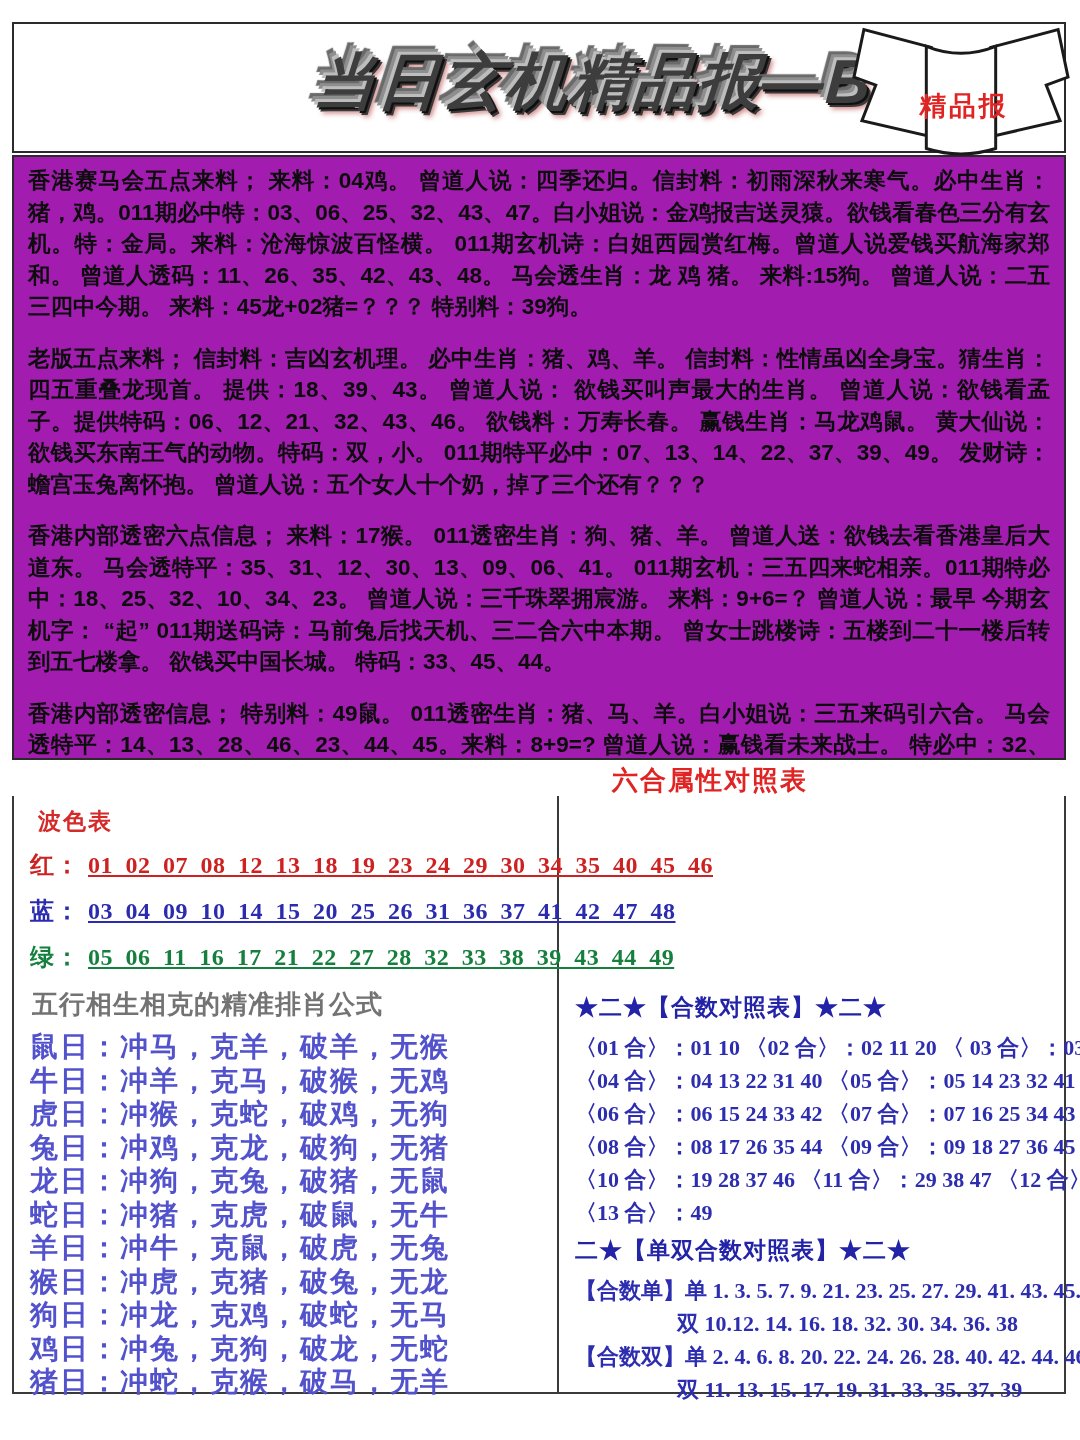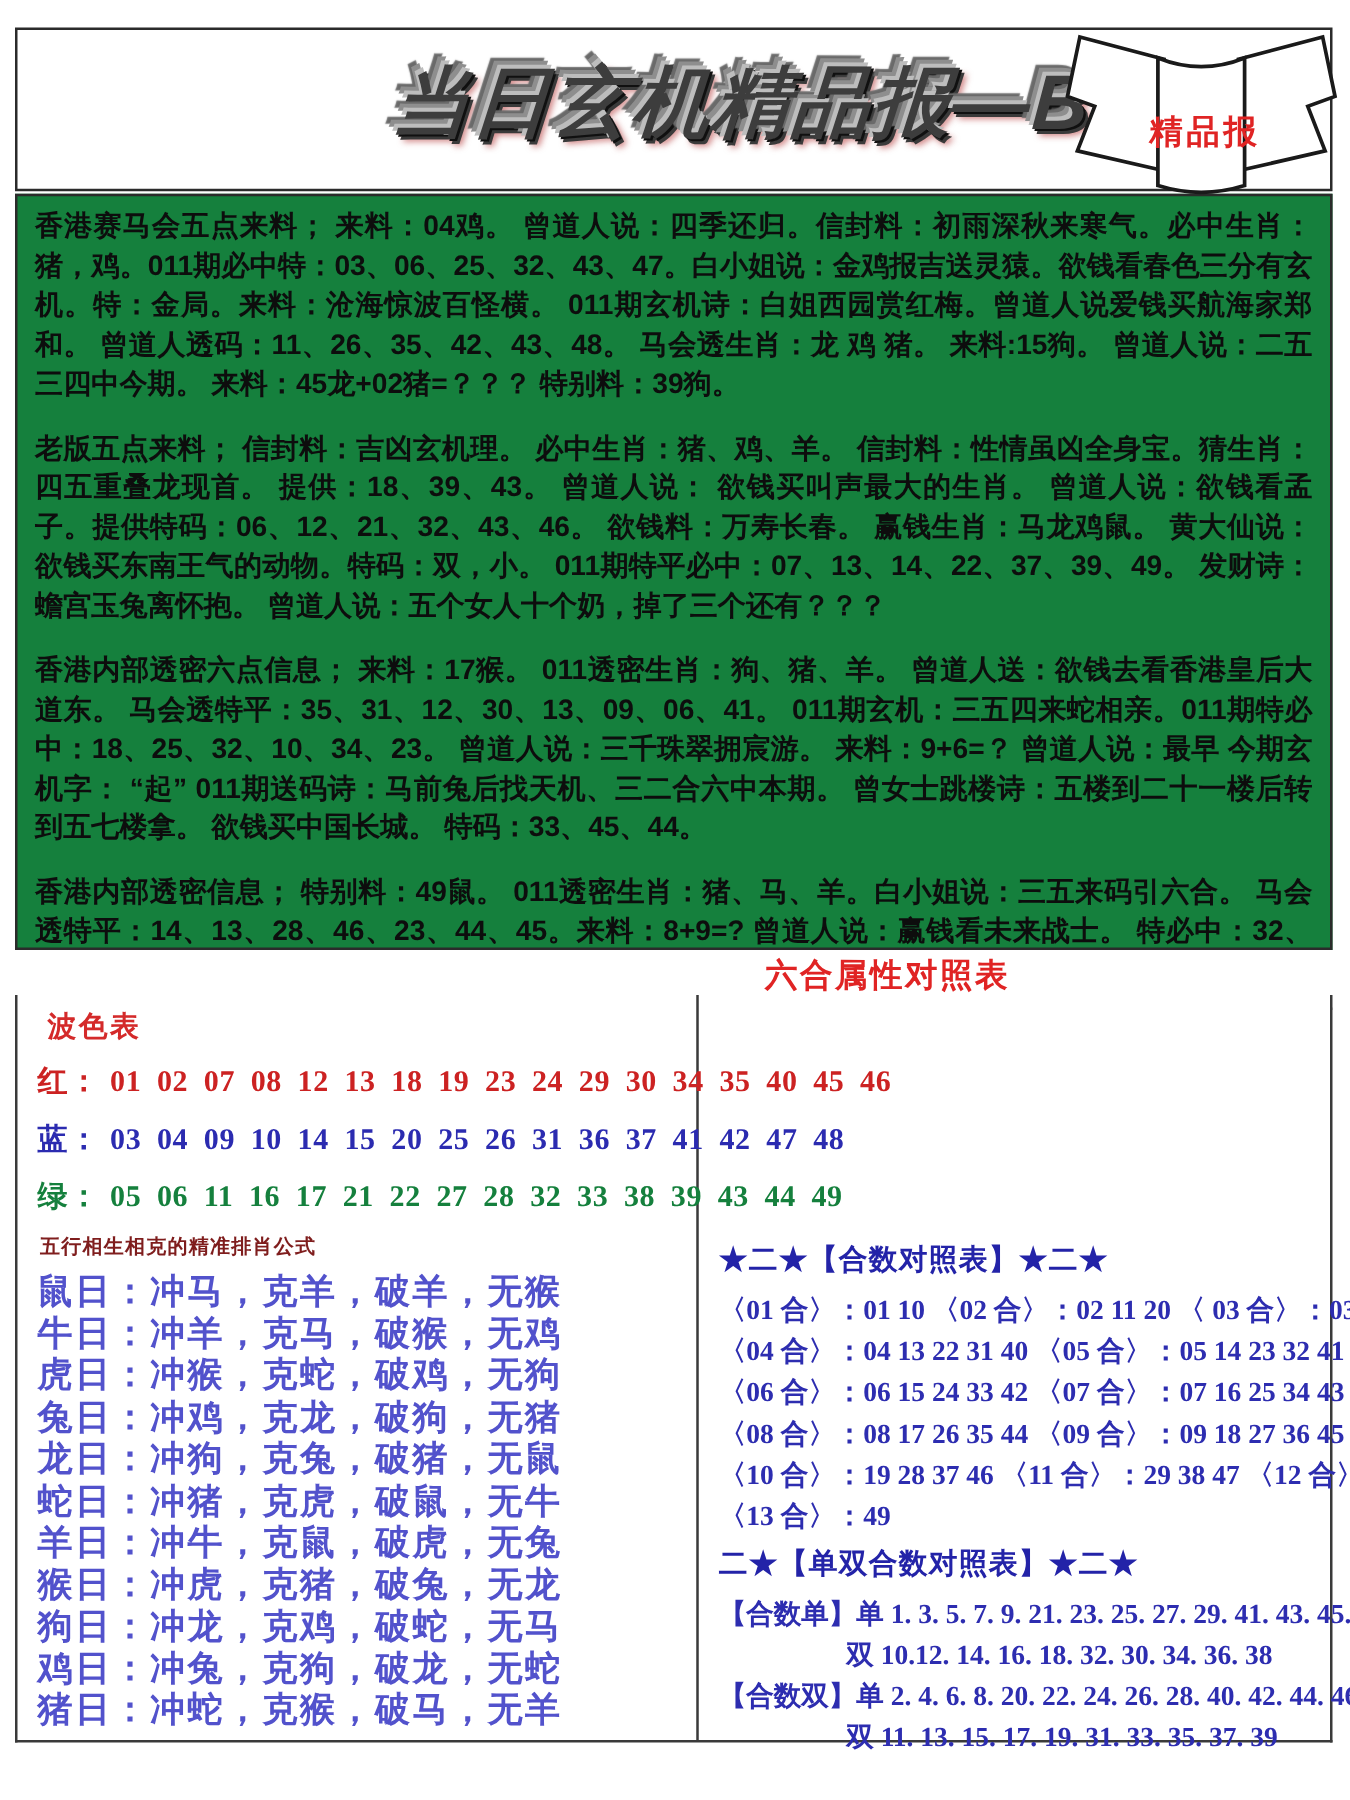--- a/index.html
+++ b/index.html
@@ -33,21 +33,21 @@
   .ribbon .fold{fill:#9a9a9a;stroke:#1a1a1a;stroke-width:2;}
   .ribbon .scroll{fill:#ffffff;stroke:#1a1a1a;stroke-width:3;}
   .ribbon-text{
     fill:#e02424;font-size:27px;font-weight:bold;
     font-family:"Liberation Sans",sans-serif;letter-spacing:3px;
   }
   
   .bodybox{
     position:absolute;left:12px;top:155px;width:1054px;height:605px;
     border:2px solid #2b2b2b;box-sizing:border-box;
-    padding:8px 14px 0 14px;background:#15803d;
+    padding:8px 14px 0 14px;background:#a21caf;
   }
   .para{
     margin:0 0 20px 0;
     font-size:22.5px;font-weight:bold;color:#0d0d0d;
     line-height:31.5px;text-align:justify;
   }
   .faint{color:#c9c9c9;letter-spacing:4px;}
   
   .section-bar{
     position:absolute;left:12px;top:760px;width:1054px;height:48px;
@@ -62,25 +62,25 @@
     position:absolute;left:12px;top:796px;width:1054px;height:598px;
     border:2px solid #3a3a3a;border-top:none;box-sizing:border-box;
     display:flex;background:#fff;
   }
   .col-left{width:545px;border-right:2px solid #3a3a3a;box-sizing:border-box;
     padding:8px 10px 0 16px;}
   .col-right{flex:1;box-sizing:border-box;padding:196px 8px 0 16px;}
   .wave-title{color:#d42a2a;font-size:23px;font-weight:bold;margin:2px 0 12px 8px;letter-spacing:2px;}
   .wave-row{font-size:24px;font-weight:bold;margin-bottom:14px;white-space:nowrap;}
   .wave-row .lbl{margin-right:8px;letter-spacing:1px;}
-  .wave-row .nums{font-family:"Liberation Serif",serif;word-spacing:6px;letter-spacing:0.5px;}
+  .wave-row .nums{font-family:"Liberation Serif",serif;word-spacing:6px;letter-spacing:0.5px;text-decoration:underline;}
   .c-red{color:#cc2222;}
   .c-blue{color:#2b2bb0;}
   .c-green{color:#15803d;}
-  .wuxing-title{color:#7f1d1d;font-size:16px;font-weight:bold;margin:0 0 8px 2px;letter-spacing:1px;}
+  .wuxing-title{color:#737373;font-size:26px;font-weight:bold;margin:0 0 8px 2px;letter-spacing:1px;}
   .wx-row{color:#5252cc;font-size:28px;font-weight:bold;line-height:33.5px;letter-spacing:2px;white-space:nowrap;}
   .hs-header{color:#2323a8;font-size:23px;font-weight:bold;margin:0 0 8px 0;letter-spacing:1px;}
   .hs-header.second{margin-top:6px;}
   .hs-row{
     color:#2d2db0;font-size:22px;font-weight:bold;line-height:33px;
     font-family:"Liberation Serif",serif;white-space:nowrap;
   }
   .hs-row.gap{margin-bottom:4px;}
   .hs-row.indent{padding-left:102px;}
 </style>

